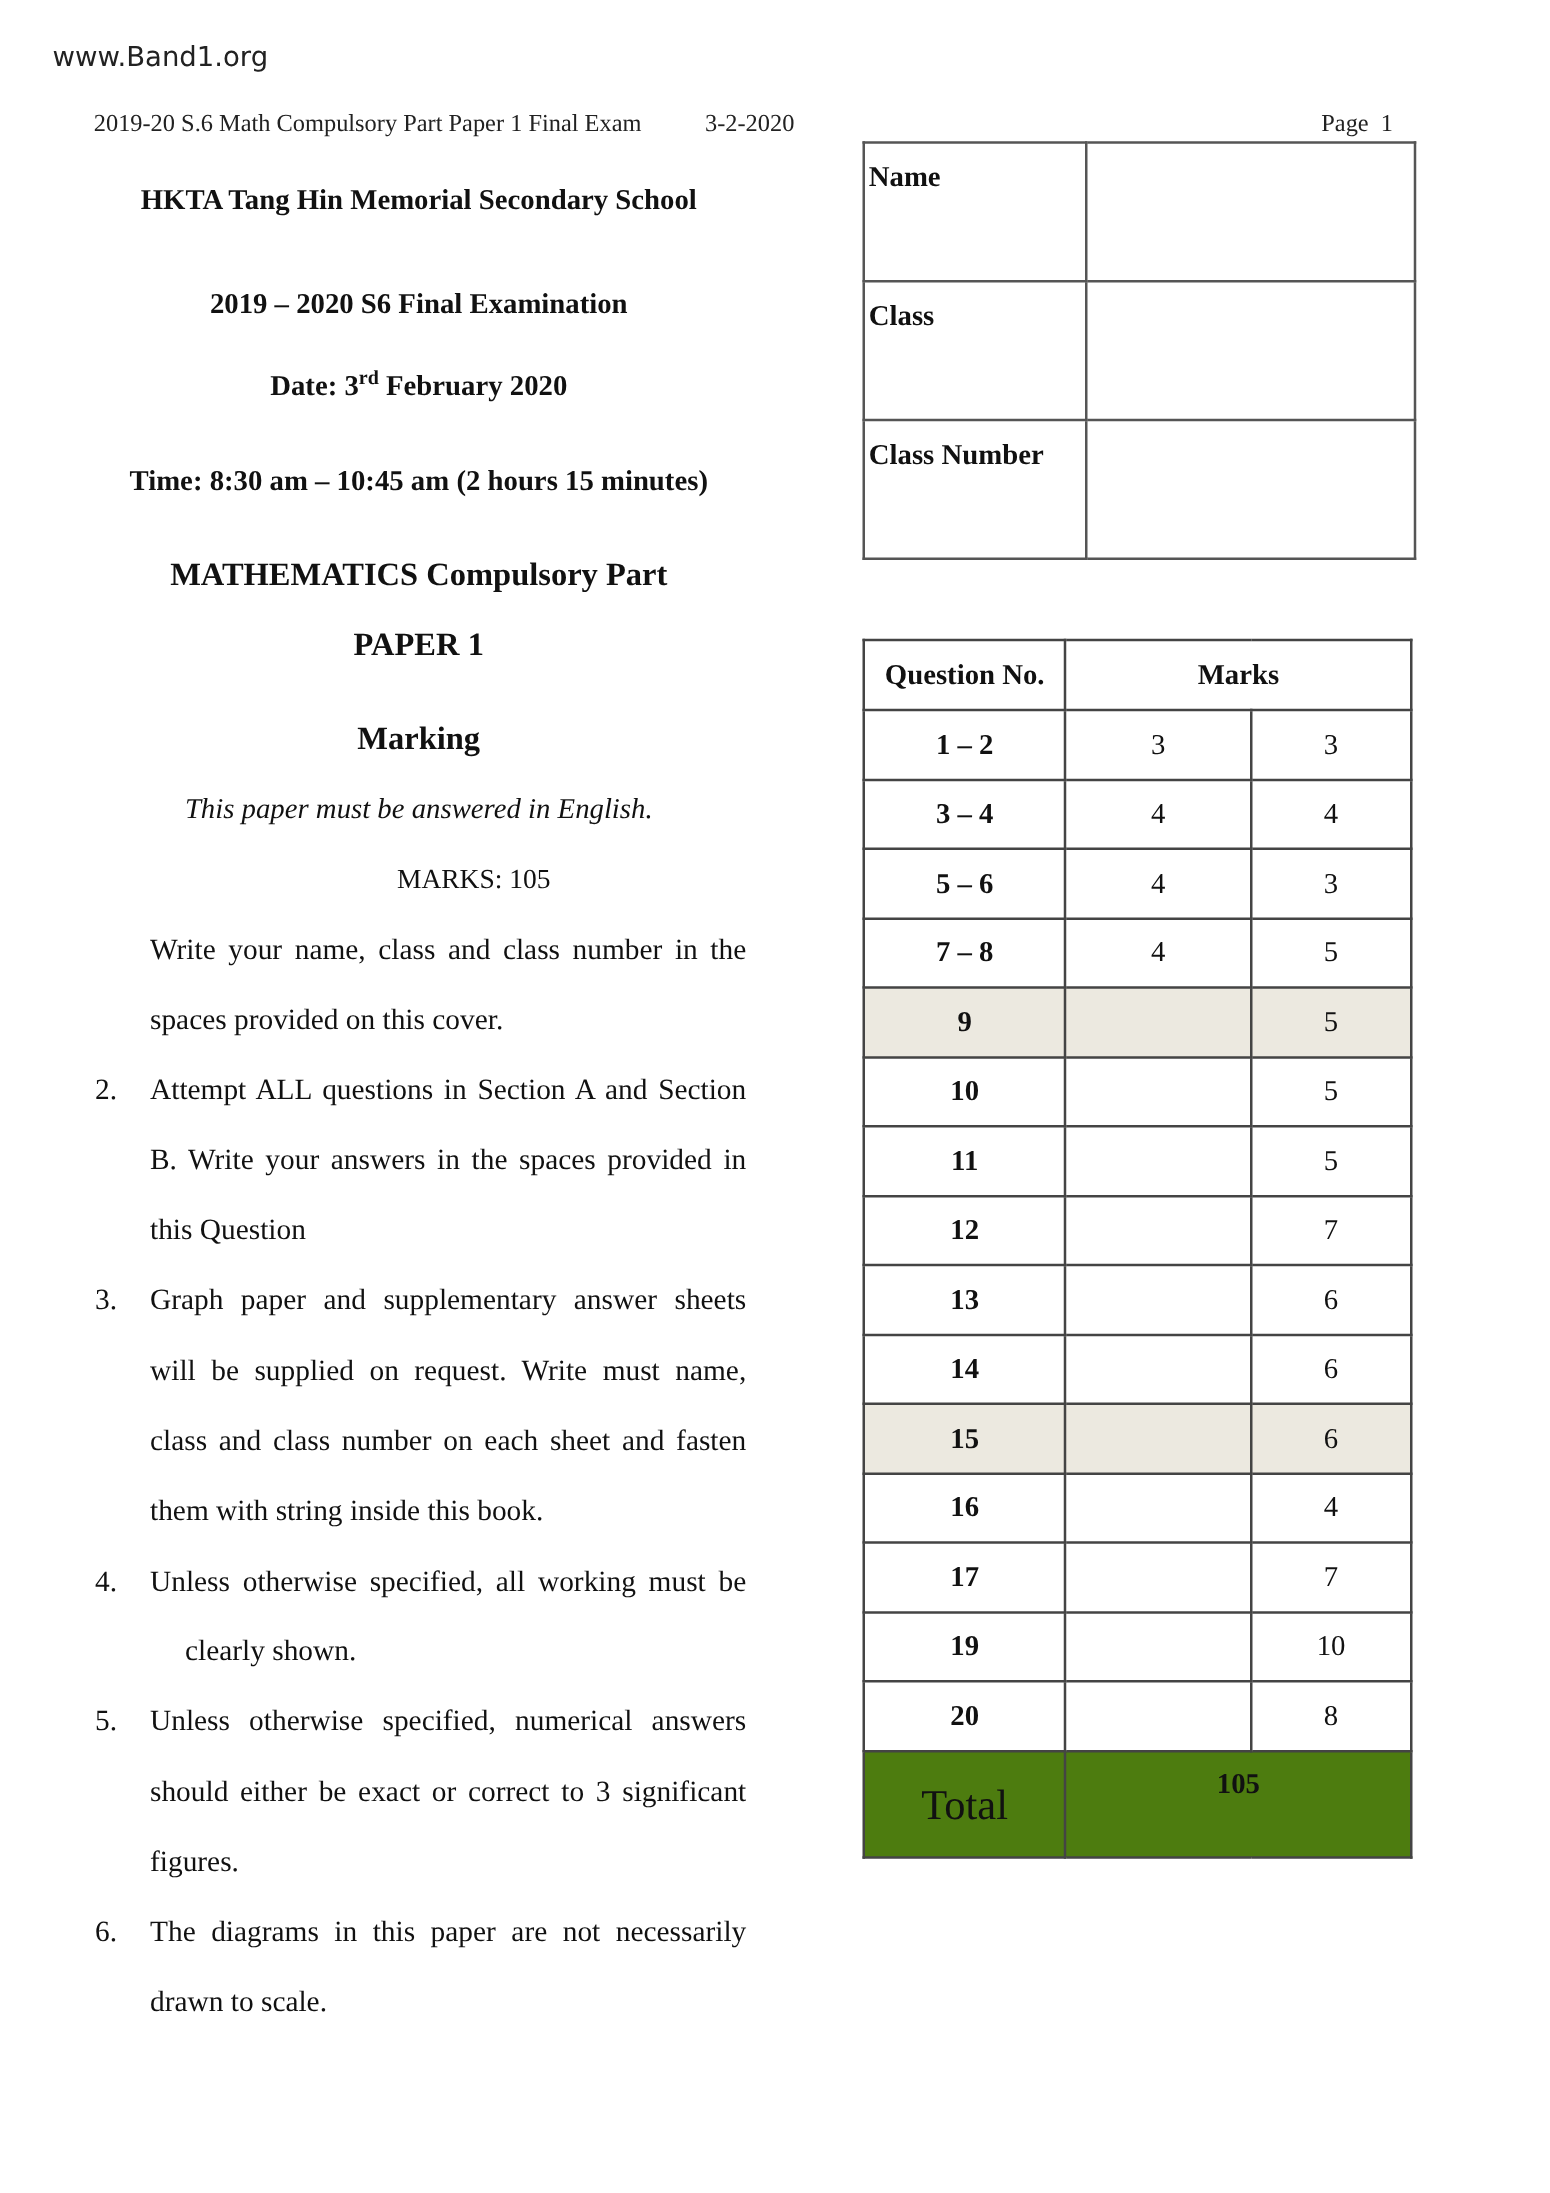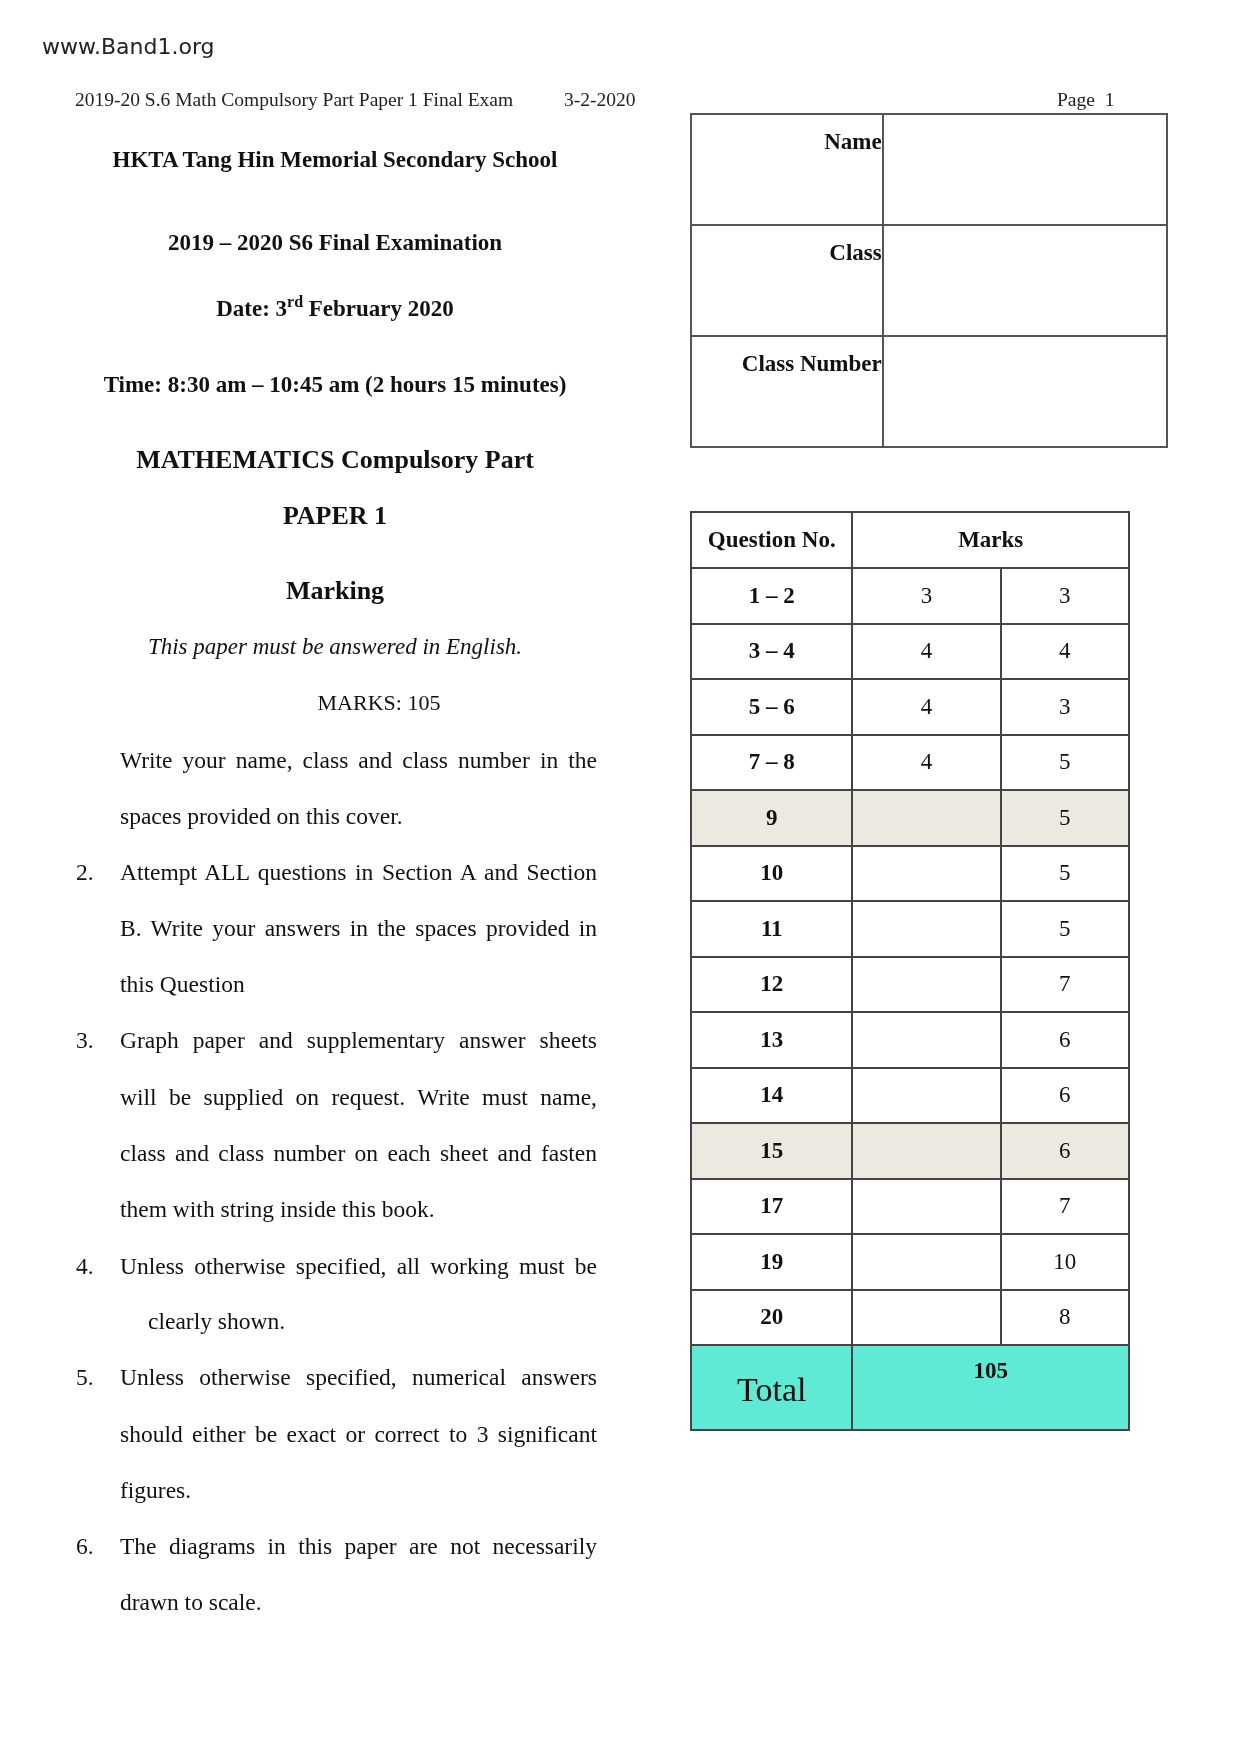--- a/index.html
+++ b/index.html
@@ -18,34 +18,34 @@
   .title-lg { font-weight: bold; font-size: 26px; }
   .italic { font-style: italic; font-size: 23px; }
   .plain { font-size: 22px; }
   sup { font-size: 16px; vertical-align: 9px; line-height: 0; }
 
   .instr-line { position: absolute; left: 120px; width: 477px; font-size: 23.5px; height: 30px; line-height: 30px; white-space: nowrap; }
   .instr-line.justify { text-align: justify; text-align-last: justify; white-space: normal; }
   .instr-num { position: absolute; left: 76px; font-size: 23.5px; height: 30px; line-height: 30px; }
 
   
-  .info-table { position: absolute; left: 690px; top: 113px; width: 478px; border-collapse: collapse; text-align: right; }
+  .info-table { position: absolute; left: 690px; top: 113px; width: 443px; border-collapse: collapse; }
   .info-table td { border: 2px solid #555; height: 109px; vertical-align: top; padding: 0; }
   .info-table td.label { width: 178px; font-weight: bold; font-size: 23px; padding: 14px 0 0 3px; box-sizing: border-box; }
   .info-table td.field { width: 262px; }
 
   
   .marks-table { position: absolute; left: 690px; top: 511px; width: 440px; border-collapse: collapse; }
   .marks-table td { border: 2px solid #444; text-align: center; height: 53.5px; padding: 0; font-size: 23px; }
   .marks-table td.q { width: 160px; font-weight: bold; }
   .marks-table td.m1 { width: 147px; }
   .marks-table td.m2 { width: 127px; }
   .marks-table th { border: 2px solid #444; height: 54px; font-size: 23px; font-weight: bold; padding: 0; }
   .marks-table tr.hl td { background: #ece9e0; }
-  .marks-table tr.total td { background: #5eead4; height: 71px; margin-top: 48px; }
+  .marks-table tr.total td { background: #4d7c0f; height: 71px; margin-top: 48px; }
   .marks-table tr.total td.total-label { font-size: 34px; font-weight: normal; vertical-align: middle; padding-top: 4px; }
   .marks-table tr.total td.total-val { font-weight: bold; vertical-align: top; padding-top: 12px; font-size: 23px; }
 </style>
 </head>
 <body class="serif">
 
 <div class="abs watermark">www.Band1.org</div>
 <div class="abs header-line hdr-left">2019-20 S.6 Math Compulsory Part Paper 1 Final Exam</div>
 <div class="abs header-line hdr-date">3-2-2020</div>
 <div class="abs header-line hdr-page" style="white-space:pre;">Page  1</div>
@@ -161,20 +161,25 @@
         <td class="q">14</td>
         <td class="m1"></td>
         <td class="m2">6</td>
       </tr>
   <tr class="hl">
         <td class="q">15</td>
         <td class="m1"></td>
         <td class="m2">6</td>
       </tr>
   <tr>
+        <td class="q">16</td>
+        <td class="m1"></td>
+        <td class="m2">4</td>
+      </tr>
+  <tr>
         <td class="q">17</td>
         <td class="m1"></td>
         <td class="m2">7</td>
       </tr>
   <tr>
         <td class="q">19</td>
         <td class="m1"></td>
         <td class="m2">10</td>
       </tr>
   <tr>

